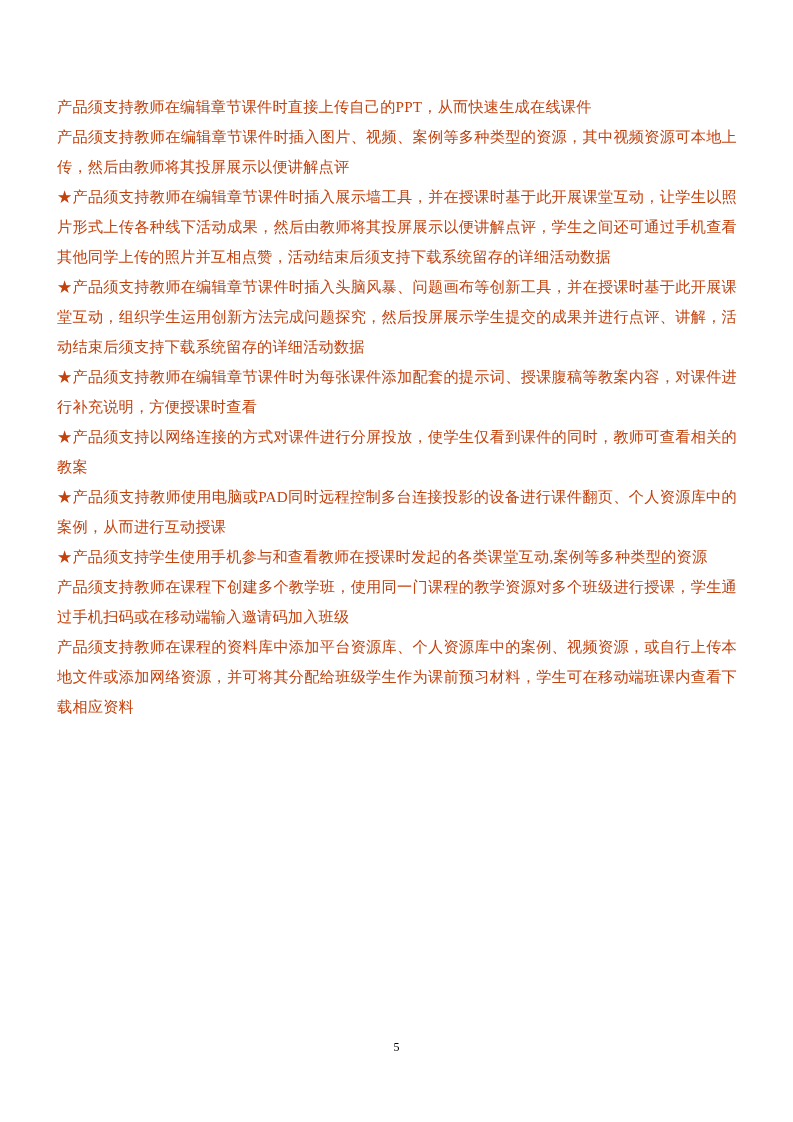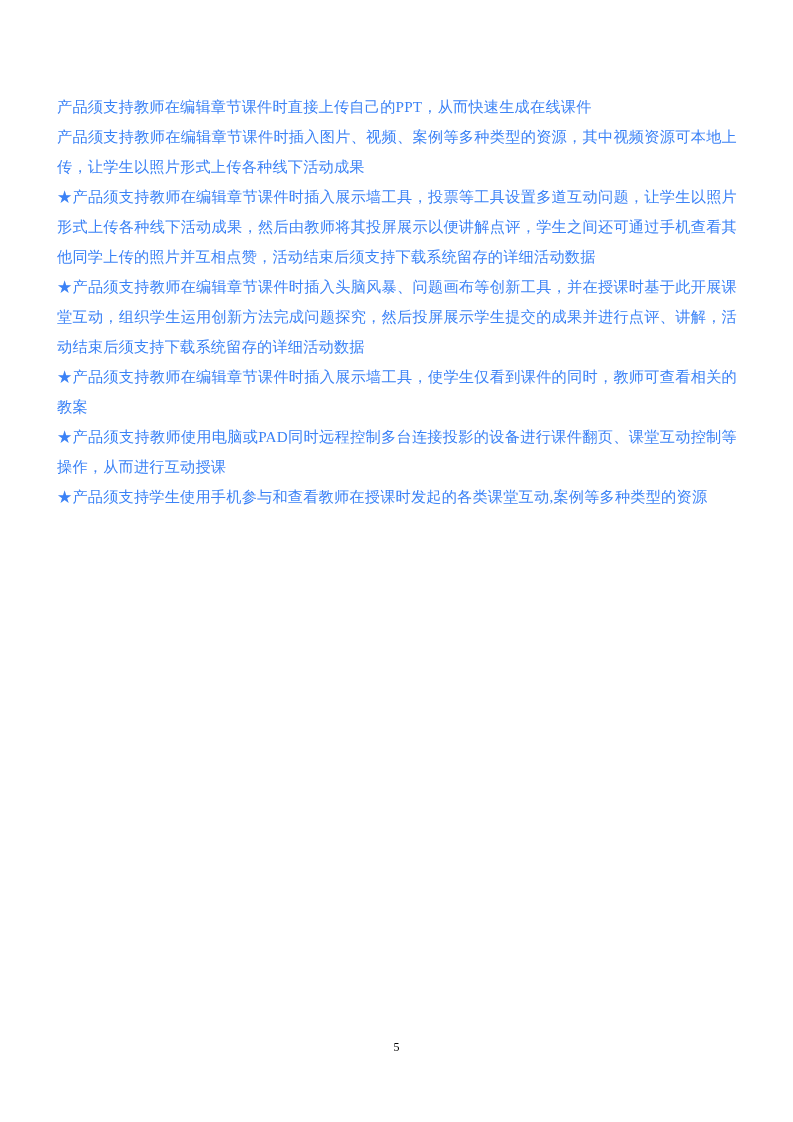--- a/index.html
+++ b/index.html
@@ -21,21 +21,21 @@
   }
   .content {
     position: absolute;
     left: 57px;
     top: 92px;
     width: 680px;
   }
   .para {
     font-size: 15.2px;
     line-height: 30px;
-    color: #3b82f6;
+    color: #c2410c;
     text-align: justify;
     text-justify: inter-ideograph;
     margin: 0 0 0 0;
     letter-spacing: 0.2px;
     font-family: "Liberation Serif", "DejaVu Serif", serif;
   }
   .page-number {
     position: absolute;
     left: 0;
     right: 0;
@@ -45,21 +45,24 @@
     color: #000000;
     font-family: "Liberation Serif", "DejaVu Serif", serif;
   }
 </style>
 </head>
 <body>
 
 <div class="page">
   <div class="content">
     <p class="para">产品须支持教师在编辑章节课件时直接上传自己的PPT，从而快速生成在线课件</p>
-    <p class="para">产品须支持教师在编辑章节课件时插入图片、视频、案例等多种类型的资源，其中视频资源可本地上传，让学生以照片形式上传各种线下活动成果</p>
-    <p class="para">★产品须支持教师在编辑章节课件时插入展示墙工具，投票等工具设置多道互动问题，让学生以照片形式上传各种线下活动成果，然后由教师将其投屏展示以便讲解点评，学生之间还可通过手机查看其他同学上传的照片并互相点赞，活动结束后须支持下载系统留存的详细活动数据</p>
+    <p class="para">产品须支持教师在编辑章节课件时插入图片、视频、案例等多种类型的资源，其中视频资源可本地上传，然后由教师将其投屏展示以便讲解点评</p>
+    <p class="para">★产品须支持教师在编辑章节课件时插入展示墙工具，并在授课时基于此开展课堂互动，让学生以照片形式上传各种线下活动成果，然后由教师将其投屏展示以便讲解点评，学生之间还可通过手机查看其他同学上传的照片并互相点赞，活动结束后须支持下载系统留存的详细活动数据</p>
     <p class="para">★产品须支持教师在编辑章节课件时插入头脑风暴、问题画布等创新工具，并在授课时基于此开展课堂互动，组织学生运用创新方法完成问题探究，然后投屏展示学生提交的成果并进行点评、讲解，活动结束后须支持下载系统留存的详细活动数据</p>
-    <p class="para">★产品须支持教师在编辑章节课件时插入展示墙工具，使学生仅看到课件的同时，教师可查看相关的教案</p>
-    <p class="para">★产品须支持教师使用电脑或PAD同时远程控制多台连接投影的设备进行课件翻页、课堂互动控制等操作，从而进行互动授课</p>
+    <p class="para">★产品须支持教师在编辑章节课件时为每张课件添加配套的提示词、授课腹稿等教案内容，对课件进行补充说明，方便授课时查看</p>
+    <p class="para">★产品须支持以网络连接的方式对课件进行分屏投放，使学生仅看到课件的同时，教师可查看相关的教案</p>
+    <p class="para">★产品须支持教师使用电脑或PAD同时远程控制多台连接投影的设备进行课件翻页、个人资源库中的案例，从而进行互动授课</p>
     <p class="para">★产品须支持学生使用手机参与和查看教师在授课时发起的各类课堂互动,案例等多种类型的资源</p>
+    <p class="para">产品须支持教师在课程下创建多个教学班，使用同一门课程的教学资源对多个班级进行授课，学生通过手机扫码或在移动端输入邀请码加入班级</p>
+    <p class="para">产品须支持教师在课程的资料库中添加平台资源库、个人资源库中的案例、视频资源，或自行上传本地文件或添加网络资源，并可将其分配给班级学生作为课前预习材料，学生可在移动端班课内查看下载相应资料</p>
   </div>
   <div class="page-number">5</div>
 </div>
 
 </body></html>

